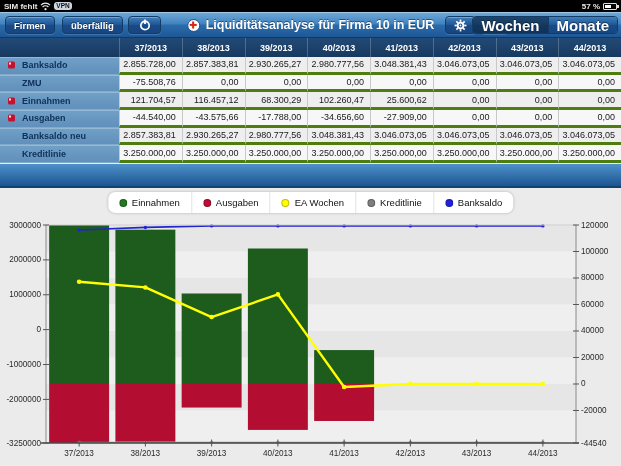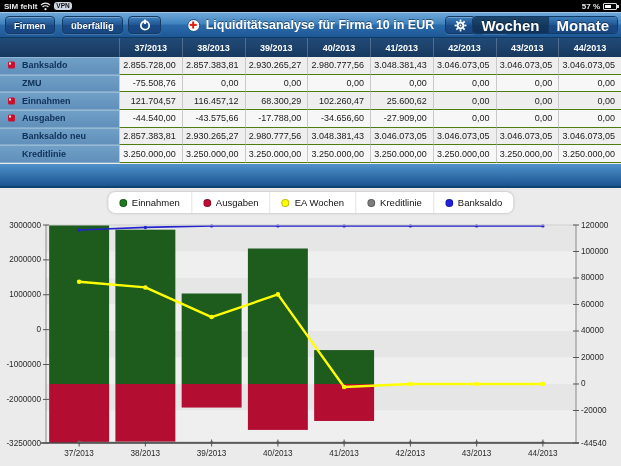--- a/index.html
+++ b/index.html
@@ -61,21 +61,21 @@
   
   .table{position:absolute;top:38px;left:0;width:621px;}
   .t-row{display:grid;grid-template-columns:119px repeat(8,1fr);}
   .t-head .t-cell{
     height:19px;background:linear-gradient(#224a77,#17395f);color:#fff;font-size:9px;font-weight:bold;
     display:flex;align-items:center;justify-content:center;border-left:1px solid rgba(255,255,255,.22);
   }
   .t-head .t-label{border-left:none;background:linear-gradient(#224a77,#17395f);}
   .t-body .t-cell{
     height:17.7px;font-size:9px;color:#1a1a1a;display:flex;align-items:center;justify-content:flex-end;
-    padding-right:6px;border-left:1px solid #c9c9c9;border-bottom:1px solid #4d7c0f;
+    padding-right:6px;border-left:1px solid #c9c9c9;border-bottom:3px solid #4d7c0f;
   }
   .t-body .t-row:nth-child(odd) .t-cell{background:#eeeeee;}
   .t-body .t-row:nth-child(even) .t-cell{background:#f7f7f7;}
   .t-body .t-label{
     justify-content:flex-start;padding-left:22px;position:relative;
     background:linear-gradient(#71a0c7,#6090bb)!important;color:#0f3158;font-weight:bold;
     border-left:none;border-bottom:1px solid #84aac9;box-shadow:inset 0 1px 0 rgba(255,255,255,.25);
   }
   .flag{
     position:absolute;left:8px;top:50%;transform:translateY(-50%);

